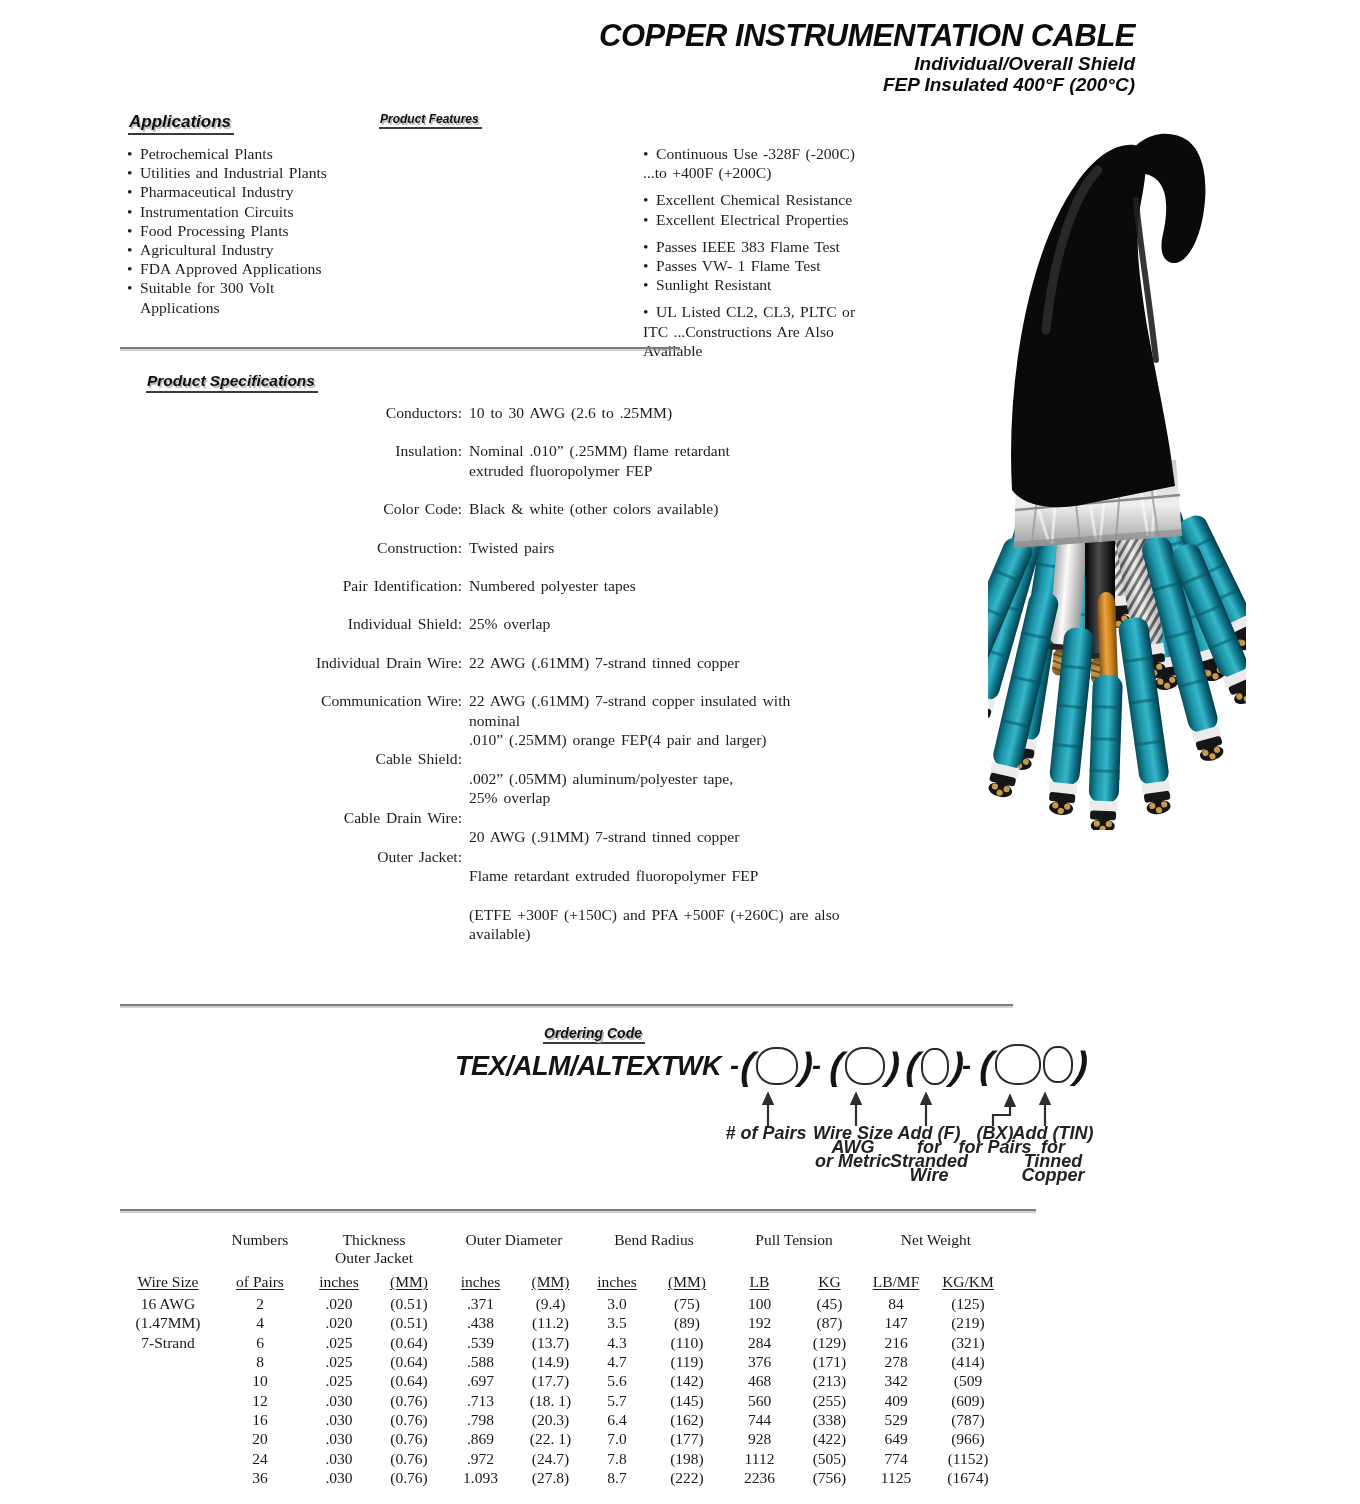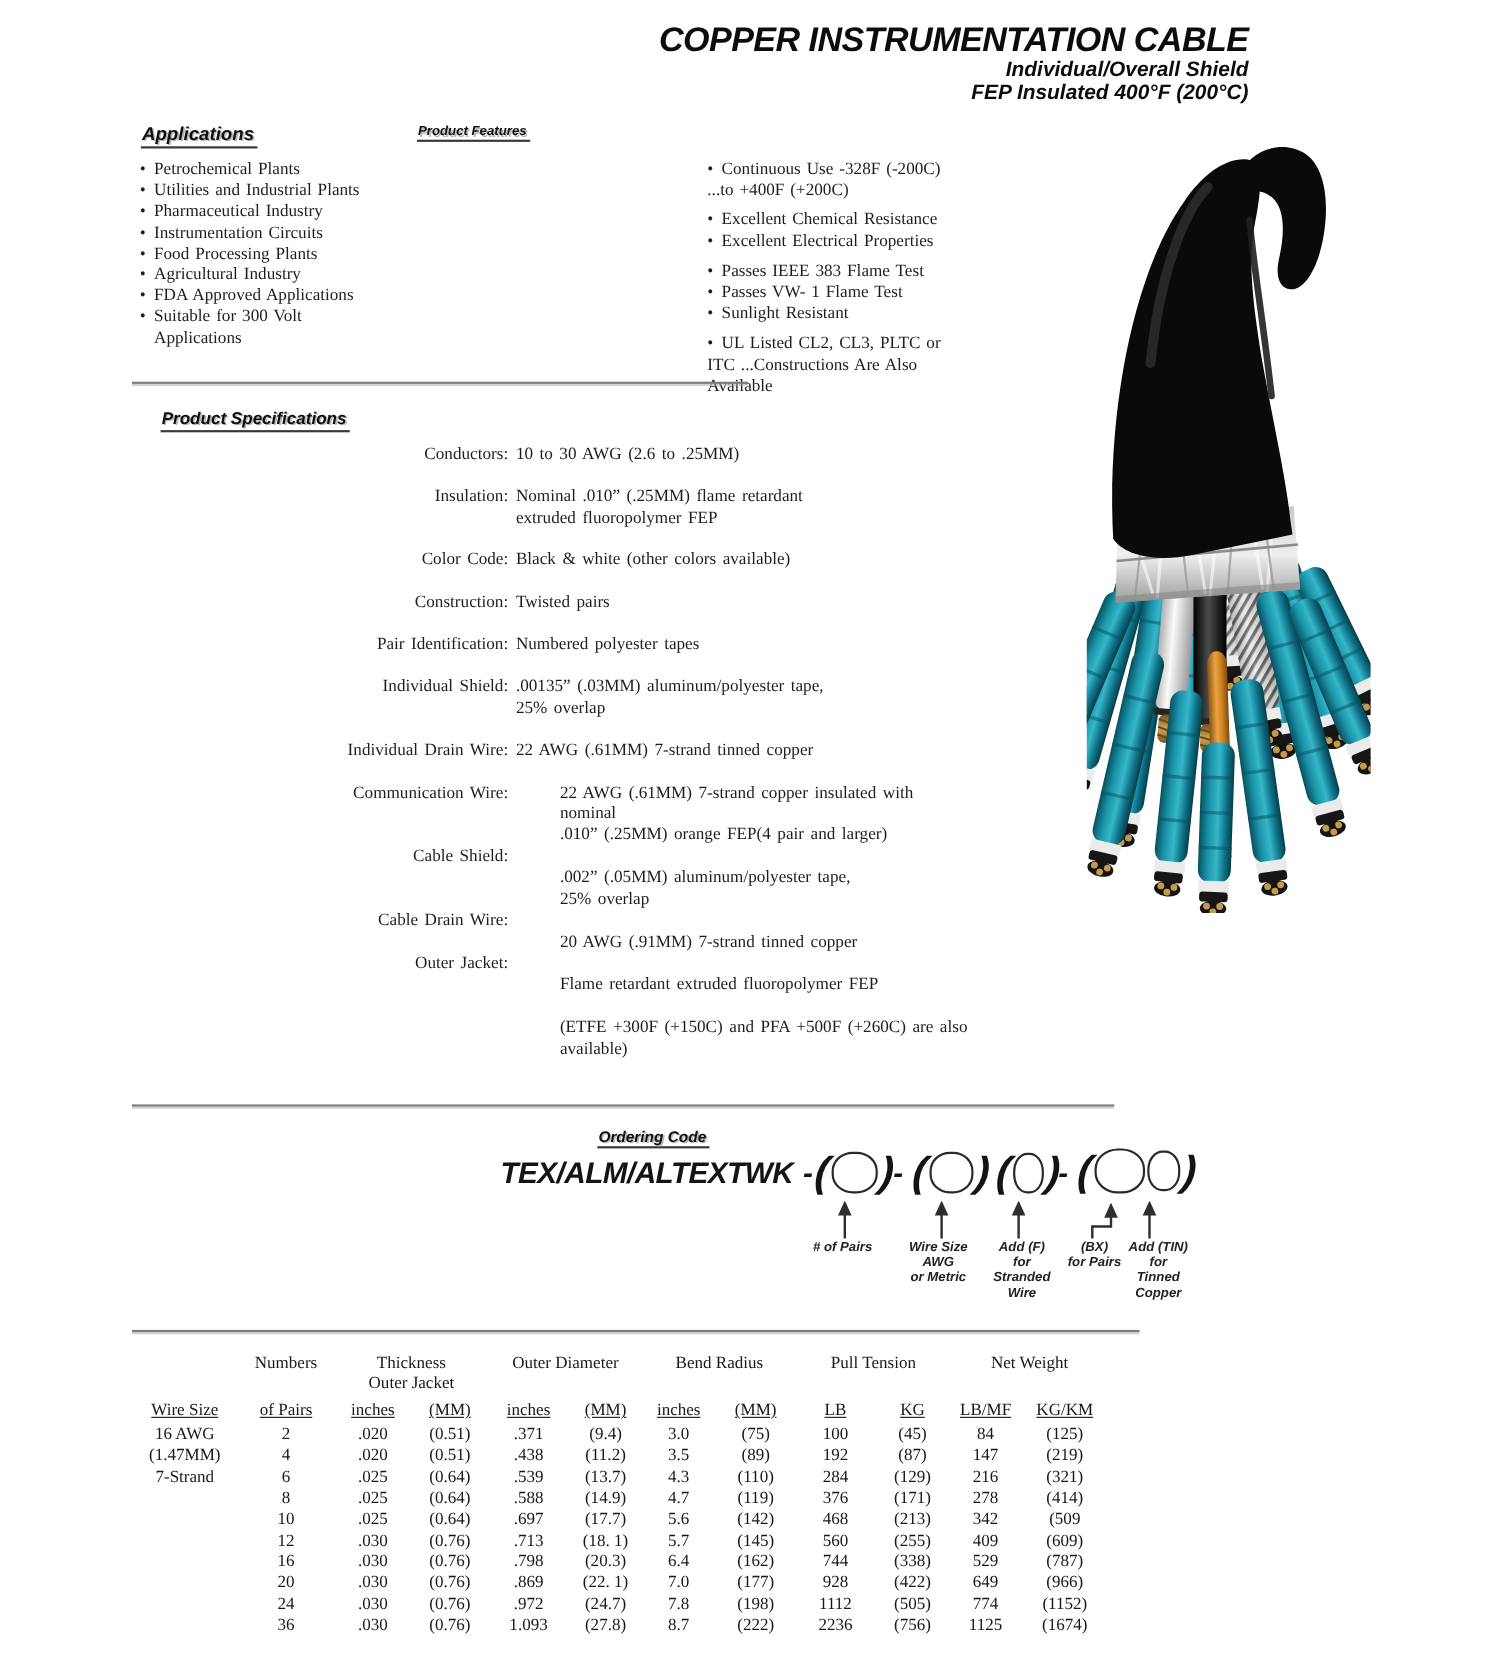--- a/index.html
+++ b/index.html
@@ -28,21 +28,21 @@
 
   .blist{position:absolute;font-size:15.6px;word-spacing:1.5px;}
   .apps-list{left:127px;top:144px;width:265px;}
   .feat-list{left:643px;top:144px;width:310px;}
   .bl{display:flex;line-height:19.2px;}
   .bl .bu{width:13px;flex:none;}
   .bl.gap{margin-top:8px;}
 
   #spec-rows{position:absolute;left:0;top:403px;width:1010px;font-size:15.6px;word-spacing:2px;}
   .spec-row{display:flex;line-height:19.4px;margin-bottom:19px;padding-left:30px;}
-  .spec-row.tight{margin-bottom:0;gap:40px;}
+  .spec-row.tight{margin-bottom:0;}
   .spec-label{width:432px;text-align:right;padding-right:7px;flex:none;}
   .spec-value{flex:1;}
 
   
   .code-text{position:absolute;left:455px;top:1051px;display:flex;gap:9px;
              font-family:"Liberation Sans",sans-serif;font-weight:bold;font-style:italic;
              font-size:27px;letter-spacing:-0.5px;color:#141414;}
   .cgrp{position:absolute;display:flex;align-items:center;gap:2px;
         font-family:"Liberation Sans",sans-serif;font-weight:bold;font-style:italic;color:#141414;}
   .cgrp .br{font-size:38px;line-height:40px;transform:skewX(-6deg);}
@@ -53,21 +53,21 @@
   .c-d{width:42px;height:37px;}
   .c-e{width:26px;height:33px;}
   .grp1{left:741px;top:1046px;} .grp2{left:830px;top:1046px;}
   .grp3{left:906px;top:1046px;} .grp4{left:980px;top:1044px;}
   .cdash{position:absolute;font-family:"Liberation Sans",sans-serif;font-weight:bold;
          font-style:italic;font-size:27px;color:#141414;}
   .dash2{left:812px;top:1051px;} .dash3{left:962px;top:1051px;}
   .arrows{position:absolute;left:700px;top:1092px;}
   .olabel{position:absolute;top:1126px;transform:translateX(-50%);text-align:center;
           font-family:"Liberation Sans",sans-serif;font-weight:bold;font-style:italic;
-          font-size:12px;line-height:14px;color:#222;}
+          font-size:18px;line-height:14px;color:#222;}
   .ol1{left:766px;} .ol2{left:853px;} .ol3{left:929px;} .ol4{left:995px;} .ol5{left:1053px;}
 
   
   .table{position:absolute;left:120px;top:1231px;width:912px;font-size:15.5px;color:#181818;}
   .tgrid{display:grid;grid-template-columns:96px 88px 70px 70px 73px 67px 66px 74px 71px 69px 64px 80px;}
   .tgh{text-align:center;line-height:18px;}
   .thdrC{margin-top:5px;}
   .tch{text-align:center;line-height:19px;text-decoration:underline;text-underline-offset:2px;}
   #table-rows{margin-top:3px;}
   .tcell{text-align:center;line-height:19.35px;height:19.35px;}
@@ -431,21 +431,20 @@
       </div>
       <div class="spec-row">
         <div class="spec-label">Pair Identification:</div>
         <div class="spec-value">
           <div>Numbered polyester tapes</div>
         </div>
       </div>
       <div class="spec-row">
         <div class="spec-label">Individual Shield:</div>
         <div class="spec-value">
-          <div>.00135” (.03MM) aluminum/polyester tape,</div>
           <div>25% overlap</div>
         </div>
       </div>
       <div class="spec-row">
         <div class="spec-label">Individual Drain Wire:</div>
         <div class="spec-value">
           <div>22 AWG (.61MM) 7-strand tinned copper</div>
         </div>
       </div>
       <div class="spec-row tight">

